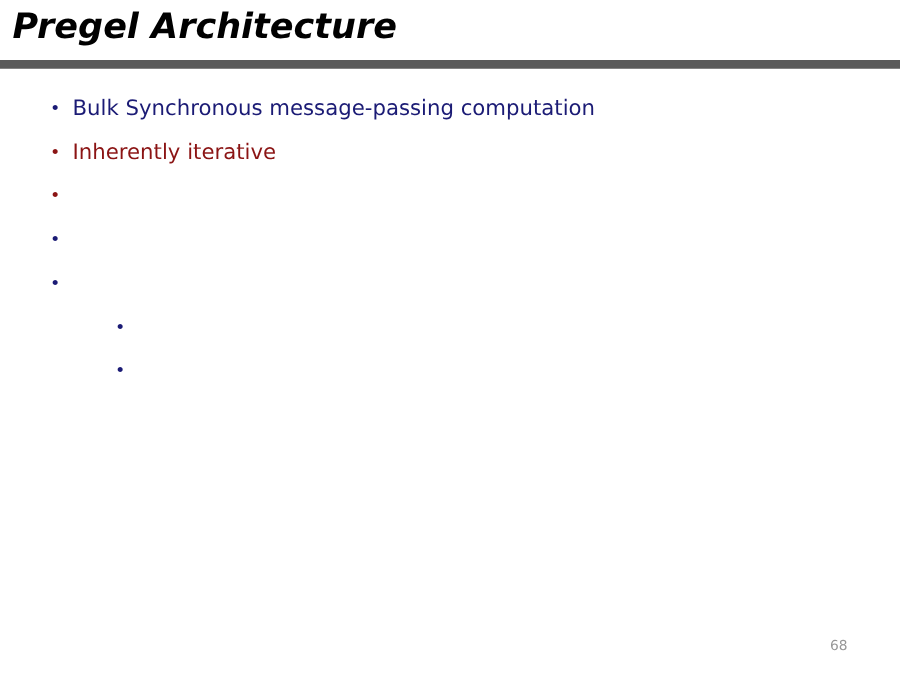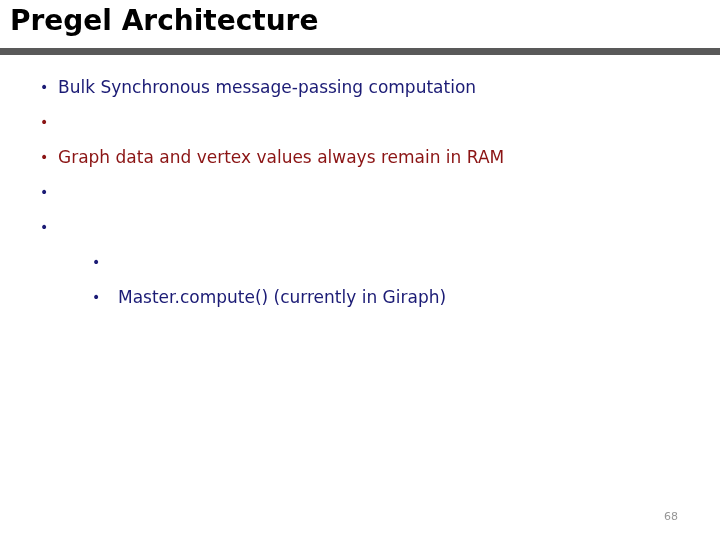--- a/index.html
+++ b/index.html
@@ -68,54 +68,53 @@
     top: 510px;
     font-size: 11px;
     color: #969696;
   }
 </style>
 </head>
 <body>
 
 <div class="slide">
 
-  <div class="slide-title" style="color: rgb(0, 0, 0);">Pregel Architecture</div>
+  <div class="slide-title" style="color: rgb(0, 0, 0); font-style: italic;">Pregel Architecture</div>
 
   <div class="title-divider" style="background-color: rgb(89, 89, 89);"></div>
 
   <div class="bullet-list">
 
     <div class="bullet-row level-1" style="color: rgb(27, 27, 117);">
       <span class="bullet-dot">•</span>
       <span class="bullet-text">Bulk Synchronous message-passing computation</span>
     </div>
 
     <div class="bullet-row level-1" style="color: rgb(139, 20, 20);">
       <span class="bullet-dot">•</span>
+      <span class="bullet-text">Inherently iterative</span>
     </div>
 
     <div class="bullet-row level-1" style="color: rgb(139, 20, 20);">
       <span class="bullet-dot">•</span>
-      <span class="bullet-text">Graph data and vertex values always remain in RAM</span>
     </div>
 
     <div class="bullet-row level-1" style="color: rgb(27, 27, 117);">
       <span class="bullet-dot">•</span>
     </div>
 
     <div class="bullet-row level-1" style="color: rgb(27, 27, 117);">
       <span class="bullet-dot">•</span>
     </div>
 
     <div class="bullet-row level-2" style="color: rgb(27, 27, 117);">
       <span class="bullet-dot">•</span>
     </div>
 
     <div class="bullet-row level-2" style="color: rgb(27, 27, 117);">
       <span class="bullet-dot">•</span>
-      <span class="bullet-text">Master.compute() (currently in Giraph)</span>
     </div>
 
   </div>
 
   <div class="page-number" style="color: rgb(150, 150, 150);">68</div>
 
 </div>
 
 </body></html>

